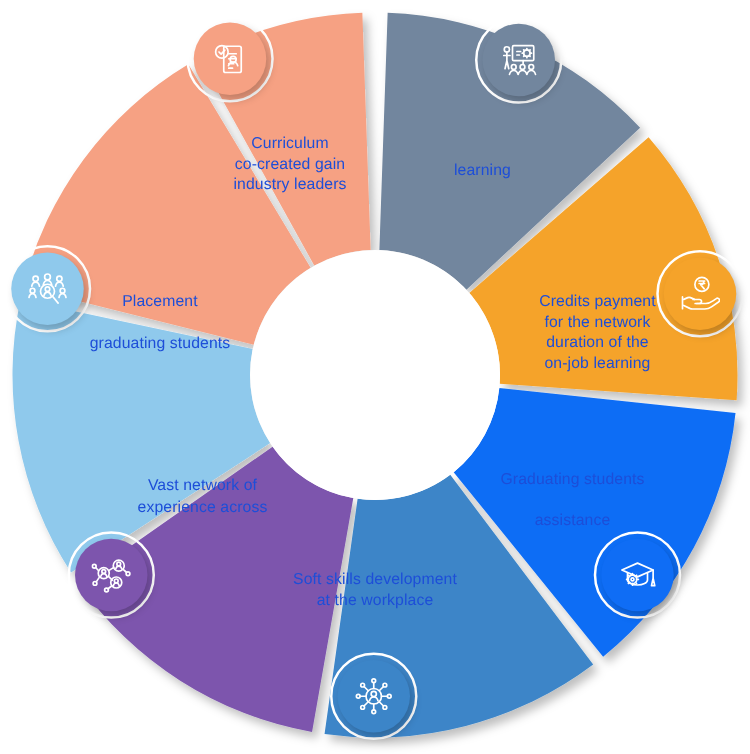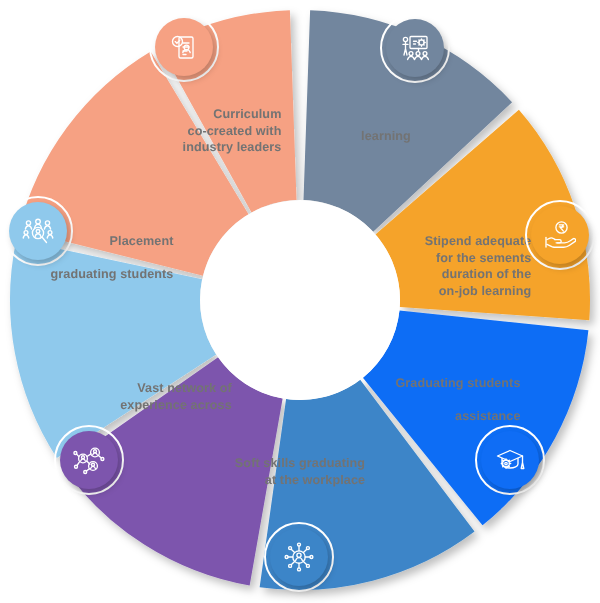--- a/index.html
+++ b/index.html
@@ -22,25 +22,25 @@
   svg.wheel-svg {
     position: absolute;
     left: 0;
     top: 0;
     width: 600px;
     height: 603px;
     display: block;
   }
   .seg-label {
     position: absolute;
-    color: #737373;
-    font-weight: bold;
+    color: #1d4ed8;
+    font-weight: normal;
     font-size: 12.6px;
     line-height: 1.32;
-    text-align: right;
+    text-align: center;
     letter-spacing: 0.1px;
     transform: translate(-50%, -50%);
     pointer-events: none;
     text-rendering: geometricPrecision;
   }
   .badge {
     position: absolute;
     width: 58px;
     height: 58px;
     border-radius: 50%;
@@ -107,26 +107,26 @@
         <path d="M 249.6420284765902 585.5942483735403 A 290 290 0 0 1 62.44590715619245 466.3371665418034 L 218.08479557110084 357.35764363510464 A 100 100 0 0 0 282.635182233307 398.4807753012208 Z" fill="#7d55ad"></path>
         <path d="M 56.785535295827 457.94532015435783 A 290 290 0 0 1 16.33719578719638 239.70560966284987 L 202.18523992661943 279.20883091822407 A 100 100 0 0 0 216.1329432054576 354.4639035015027 Z" fill="#8fc9ec"></path>
         <path d="M 18.61423937996102 229.84265027609644 A 290 290 0 0 1 150.6389582760842 51.421482796387494 L 248.49619250899457 214.2832699297888 A 100 100 0 0 0 202.97042737240037 275.8078104400332 Z" fill="#f6a183"></path>
         <path d="M 159.40521012856232 46.36028492957516 A 290 290 0 0 1 289.8791459562745 10.176660164462248 L 296.51005032974984 200.06091729809043 A 100 100 0 0 0 251.5190379753663 212.5380292860604 Z" fill="#f6a183"></path>
       </g>
     <circle cx="300" cy="300" r="100" fill="#ffffff"></circle>
   </svg>
 
   <div id="label-layer">
       <div class="seg-label" style="left: 386px; top: 128px;"><br><span>learning</span></div>
-      <div class="seg-label" style="left: 478px; top: 266px;"><span>Stipend adequate</span><br><span>for the sements</span><br><span>duration of the</span><br><span>on-job learning</span></div>
+      <div class="seg-label" style="left: 478px; top: 266px;"><span>Credits payment</span><br><span>for the network</span><br><span>duration of the</span><br><span>on-job learning</span></div>
       <div class="seg-label" style="left: 458px; top: 400px;"><span>Graduating students</span><br><br><span>assistance</span></div>
-      <div class="seg-label" style="left: 300px; top: 472px;"><span>Soft skills graduating</span><br><span>at the workplace</span></div>
-      <div class="seg-label" style="left: 176px; top: 397px;"><span>Vast network of</span><br><span>experience across</span><br></div>
-      <div class="seg-label" style="left: 112px; top: 258px;"><span>Placement</span><br><br><span>graduating students</span></div>
-      <div class="seg-label" style="left: 232px; top: 131px;"><span>Curriculum</span><br><span>co-created with</span><br><span>industry leaders</span></div>
+      <div class="seg-label" style="left: 300px; top: 472px;"><span>Soft skills development</span><br><span>at the workplace</span></div>
+      <div class="seg-label" style="left: 162px; top: 397px;"><span>Vast network of</span><br><span>experience across</span><br></div>
+      <div class="seg-label" style="left: 128px; top: 258px;"><span>Placement</span><br><br><span>graduating students</span></div>
+      <div class="seg-label" style="left: 232px; top: 131px;"><span>Curriculum</span><br><span>co-created gain</span><br><span>industry leaders</span></div>
     </div>
 
   <div class="badge" id="badge-curriculum-co-created" style="left: 184px; top: 47px;">
     <div class="ring-outer"></div>
     <div class="disc" style="background: rgb(246, 161, 131);"></div>
     <svg viewBox="0 0 32 32">
       <rect x="11" y="6" width="14" height="21" rx="1.5"></rect>
       <path d="M15 12h6M15 16h6M15 20h4M15 23.5h3"></path>
       <circle cx="9.5" cy="10.5" r="5"></circle>
       <path d="M7.2 10.6l1.7 1.7 3-3.2"></path>

